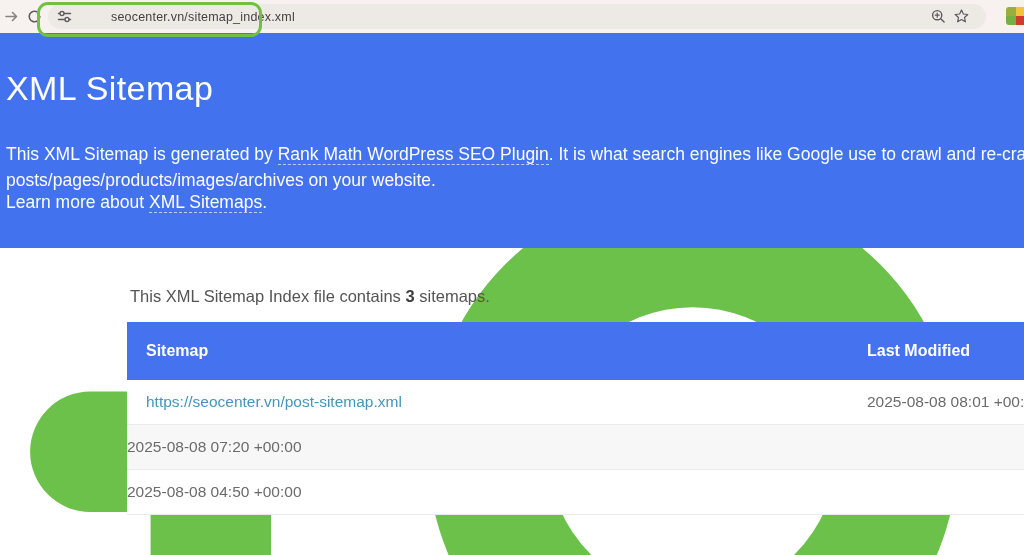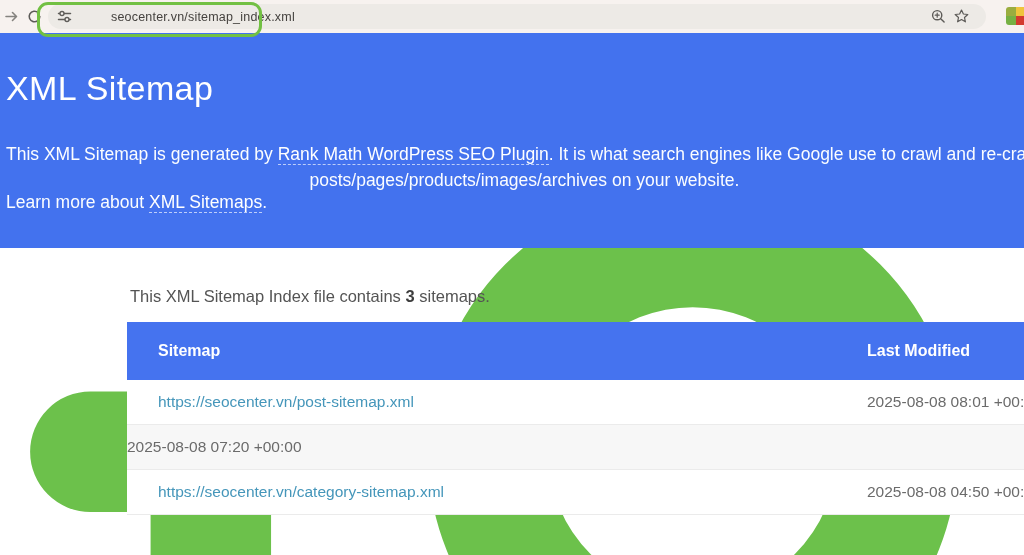--- a/index.html
+++ b/index.html
@@ -43,21 +43,21 @@
   
   .annotation {
     position:absolute; left:37px; top:2px; width:225px; height:35px;
     border:3px solid #72c043; border-radius:11px; z-index:20;
     background:transparent; pointer-events:none;
   }
 
   
   .hero {
     position:absolute; top:33px; left:0; width:1024px; height:215px;
-    background:#4372ee; color:#fbfdff; overflow:hidden;text-align:center;
+    background:#4372ee; color:#fbfdff; overflow:hidden;
   }
   .hero-title {
     position:absolute; left:6px; top:36px;
     font-size:34px; font-weight:500; letter-spacing:0.4px; color:#ffffff;
   }
   .hero-desc { position:absolute; left:6px; top:109px; font-size:17.5px; line-height:25.5px; }
   .desc-line1 { white-space:nowrap; }
   .hero a {
     color:#ffffff; text-decoration:none;
     border-bottom:1px dashed rgba(255,255,255,0.65);
@@ -69,21 +69,21 @@
     position:absolute; left:130px; top:287px;
     font-size:16.5px; color:#545454;
   }
   .summary b { font-weight:bold; color:#3d3d3d; }
 
   .sitemap-table { position:absolute; left:127px; top:322px; width:1045px; }
   .thead {
     display:flex; align-items:center; height:58px;
     background:#4573ef; color:#ffffff; font-weight:bold; font-size:16px;
   }
-  .col-sitemap { width:740px; padding-left:31px; }
+  .col-sitemap { width:740px; padding-left:19px; }
   .col-modified { flex:1; white-space:nowrap; }
   .trow {
     display:flex; align-items:center; height:45px;
     border-bottom:1px solid #ebebeb; background:#ffffff; font-size:15.5px;
   }
   .trow.striped { background:#f7f7f7; }
   .trow a { color:#4596ba; text-decoration:none; }
   .cell-date { flex:1; color:#6b6b6b; white-space:nowrap; }
 
   svg { display:block; }
@@ -170,16 +170,15 @@
   <div class="trow">
     <div class="col-sitemap"><a href="#">https://seocenter.vn/post-sitemap.xml</a></div>
     <div class="cell-date">2025-08-08 08:01 +00:00</div>
   </div>
 
   <div class="trow striped">
     <div class="cell-date">2025-08-08 07:20 +00:00</div>
   </div>
 
   <div class="trow">
-    <div class="col-sitemap"><a href="#">https://seocenter.vn/category-sitemap.xml</a></div>
     <div class="cell-date">2025-08-08 04:50 +00:00</div>
   </div>
 </div>
 
 </body></html>

